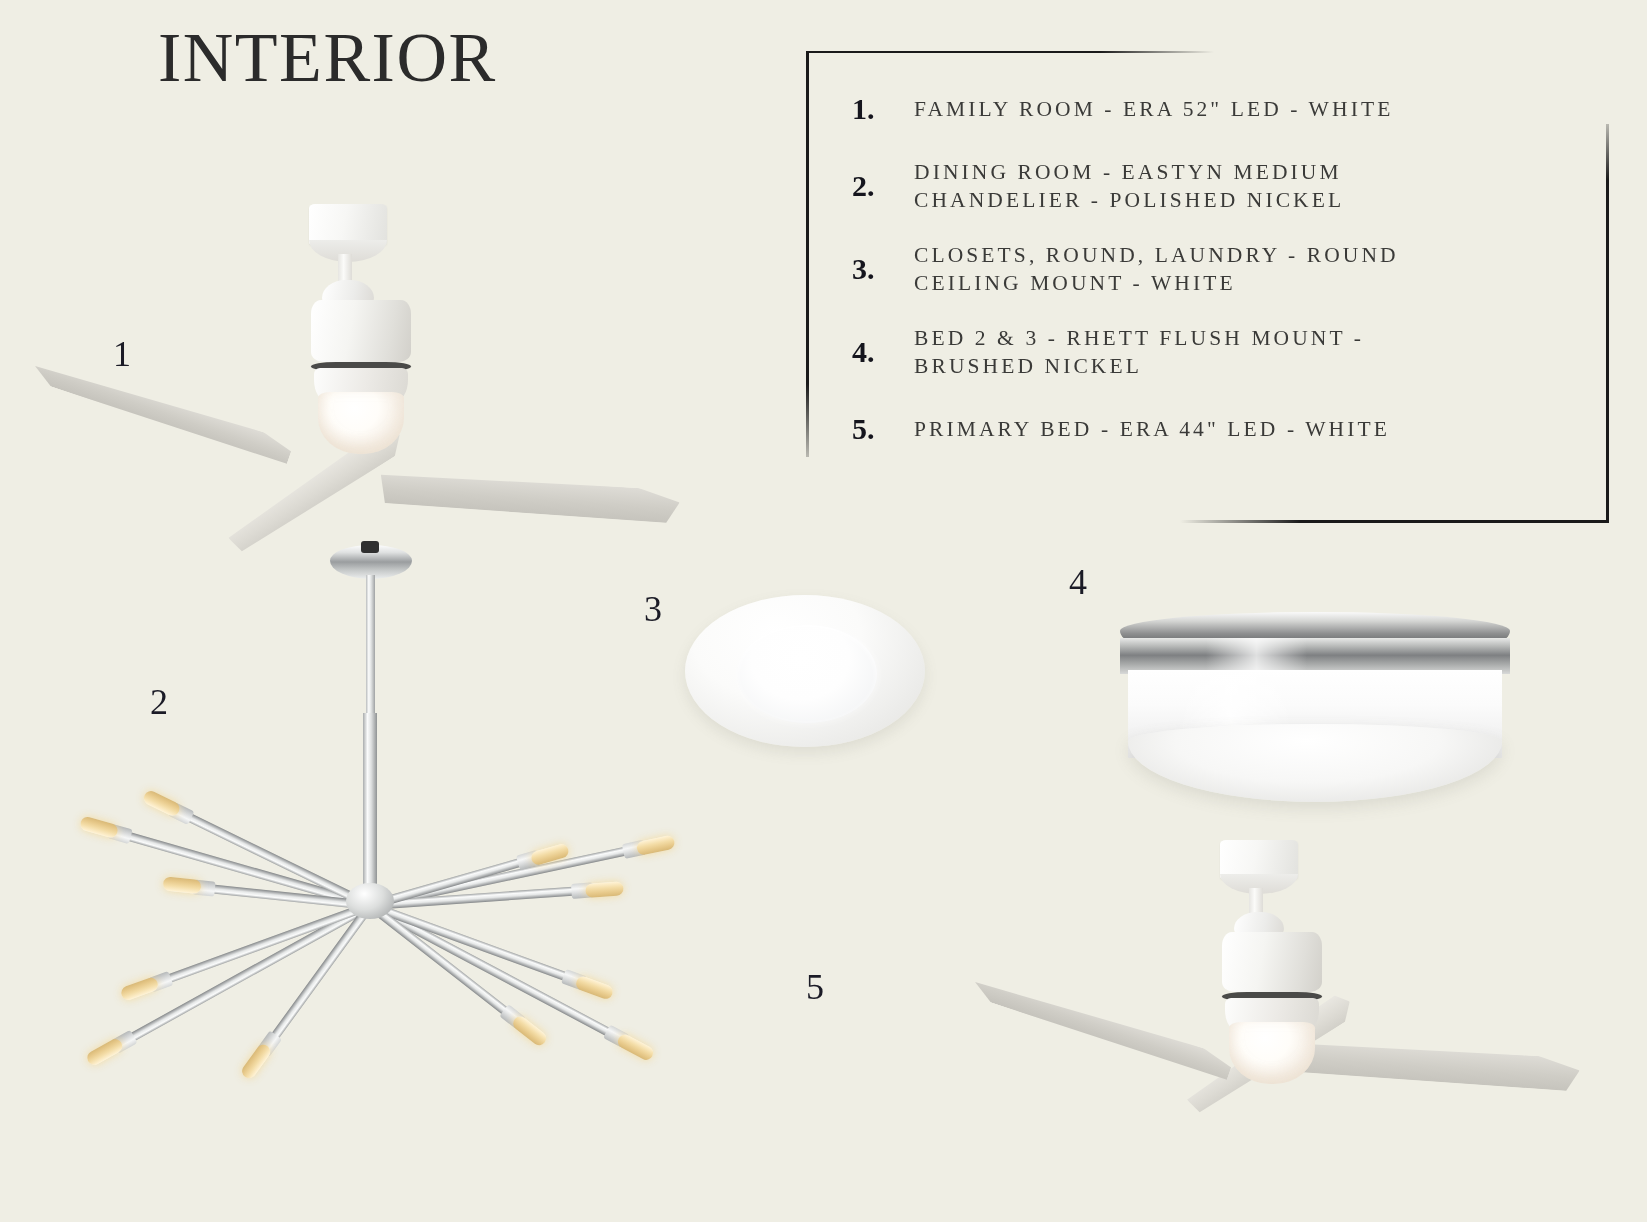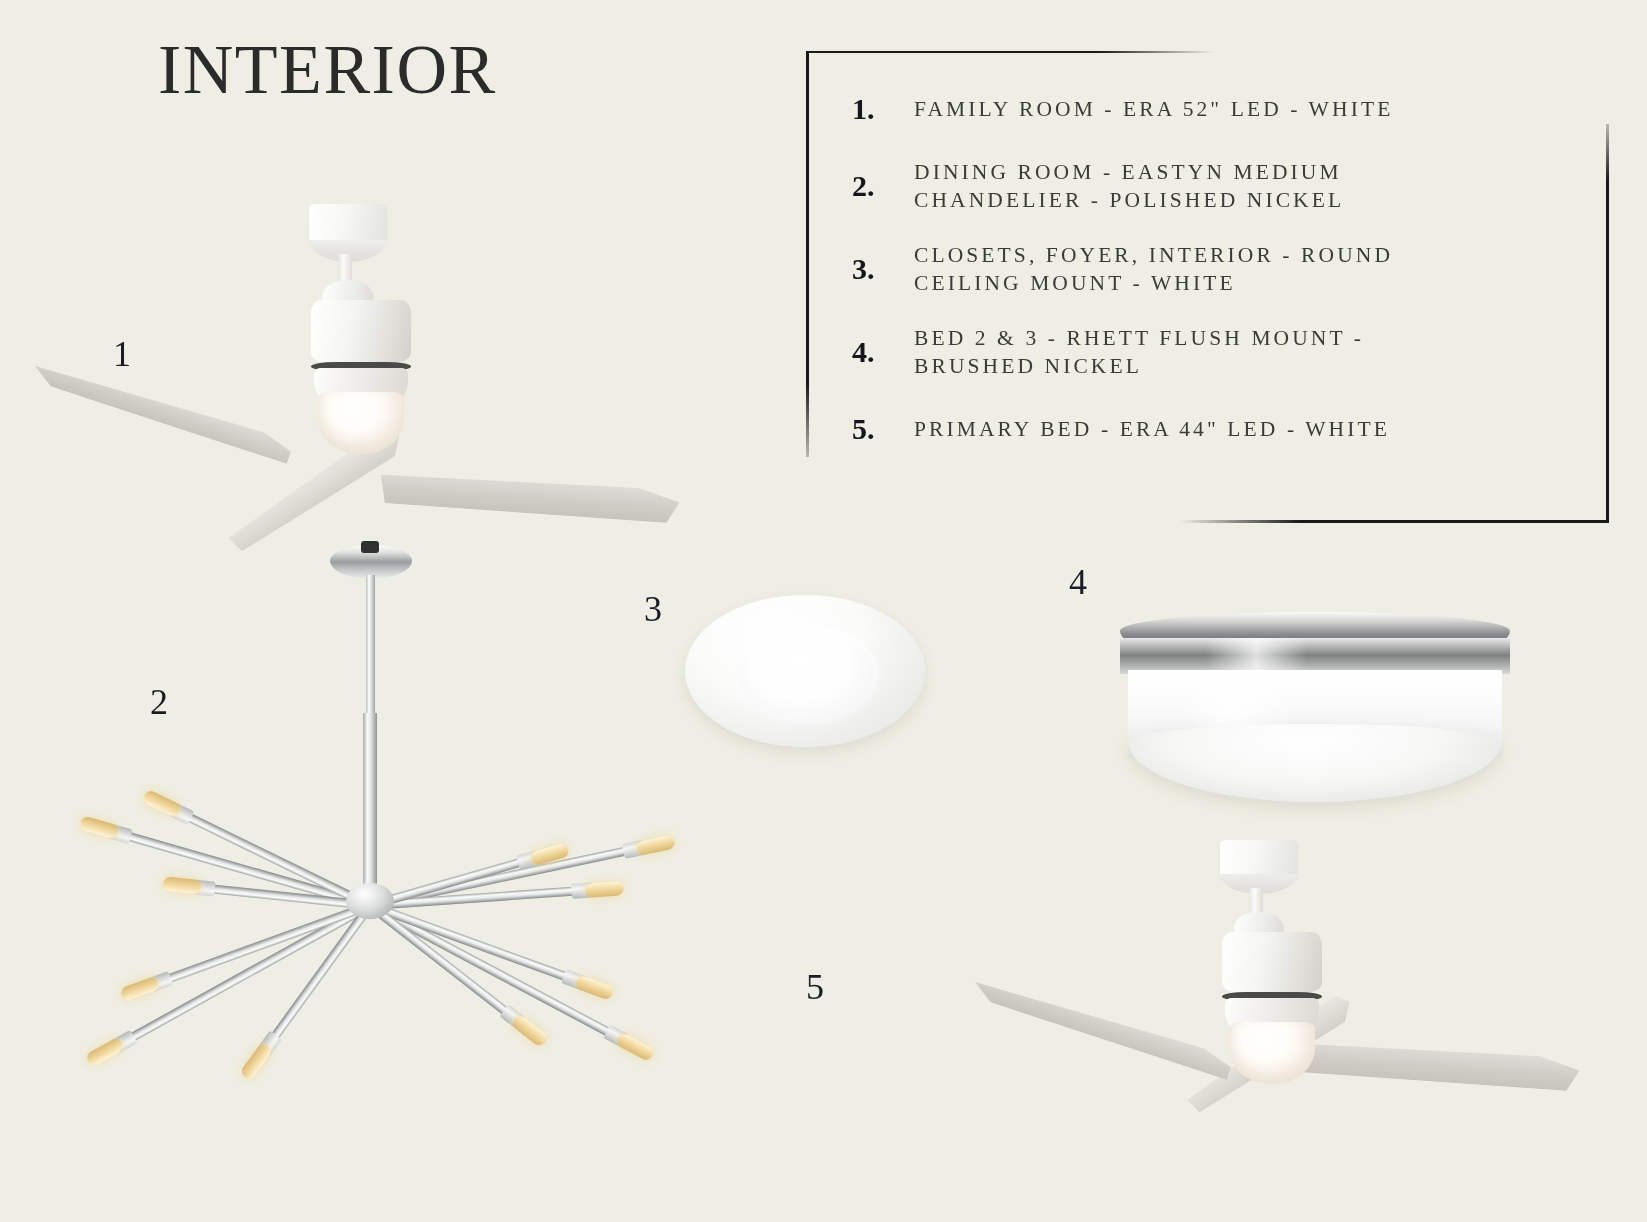--- a/index.html
+++ b/index.html
@@ -11,21 +11,21 @@
   }
   .board {
     position: relative;
     width: 1647px; height: 1222px;
     background: #efeee4;
   }
 
   
   .title {
     position: absolute;
-    left: 158px; top: 36px;
+    left: 158px; top: 24px;
     width: 560px;
     font-family: "Liberation Serif", "DejaVu Serif", serif;
     font-size: 70px;
     line-height: 0.96;
     letter-spacing: 1.5px;
     color: #2b2b2b;
     font-weight: 400;
   }
   .title span { display: block; }
 
@@ -253,21 +253,21 @@
       <div class="legend-num">1.</div>
       <div class="legend-text">FAMILY ROOM - ERA 52" LED - WHITE</div>
     </div>
     <div class="legend-row">
       <div class="legend-num">2.</div>
       <div class="legend-text">DINING ROOM - EASTYN MEDIUM
 CHANDELIER - POLISHED NICKEL</div>
     </div>
     <div class="legend-row">
       <div class="legend-num">3.</div>
-      <div class="legend-text">CLOSETS, FOYER, INTERIOR - ROUND
+      <div class="legend-text">CLOSETS, ROUND, LAUNDRY - ROUND
 CEILING MOUNT - WHITE</div>
     </div>
     <div class="legend-row">
       <div class="legend-num">4.</div>
       <div class="legend-text">BED 2 &amp; 3 - RHETT FLUSH MOUNT -
 BRUSHED NICKEL</div>
     </div>
     <div class="legend-row">
       <div class="legend-num">5.</div>
       <div class="legend-text">PRIMARY BED - ERA 44" LED - WHITE</div>

